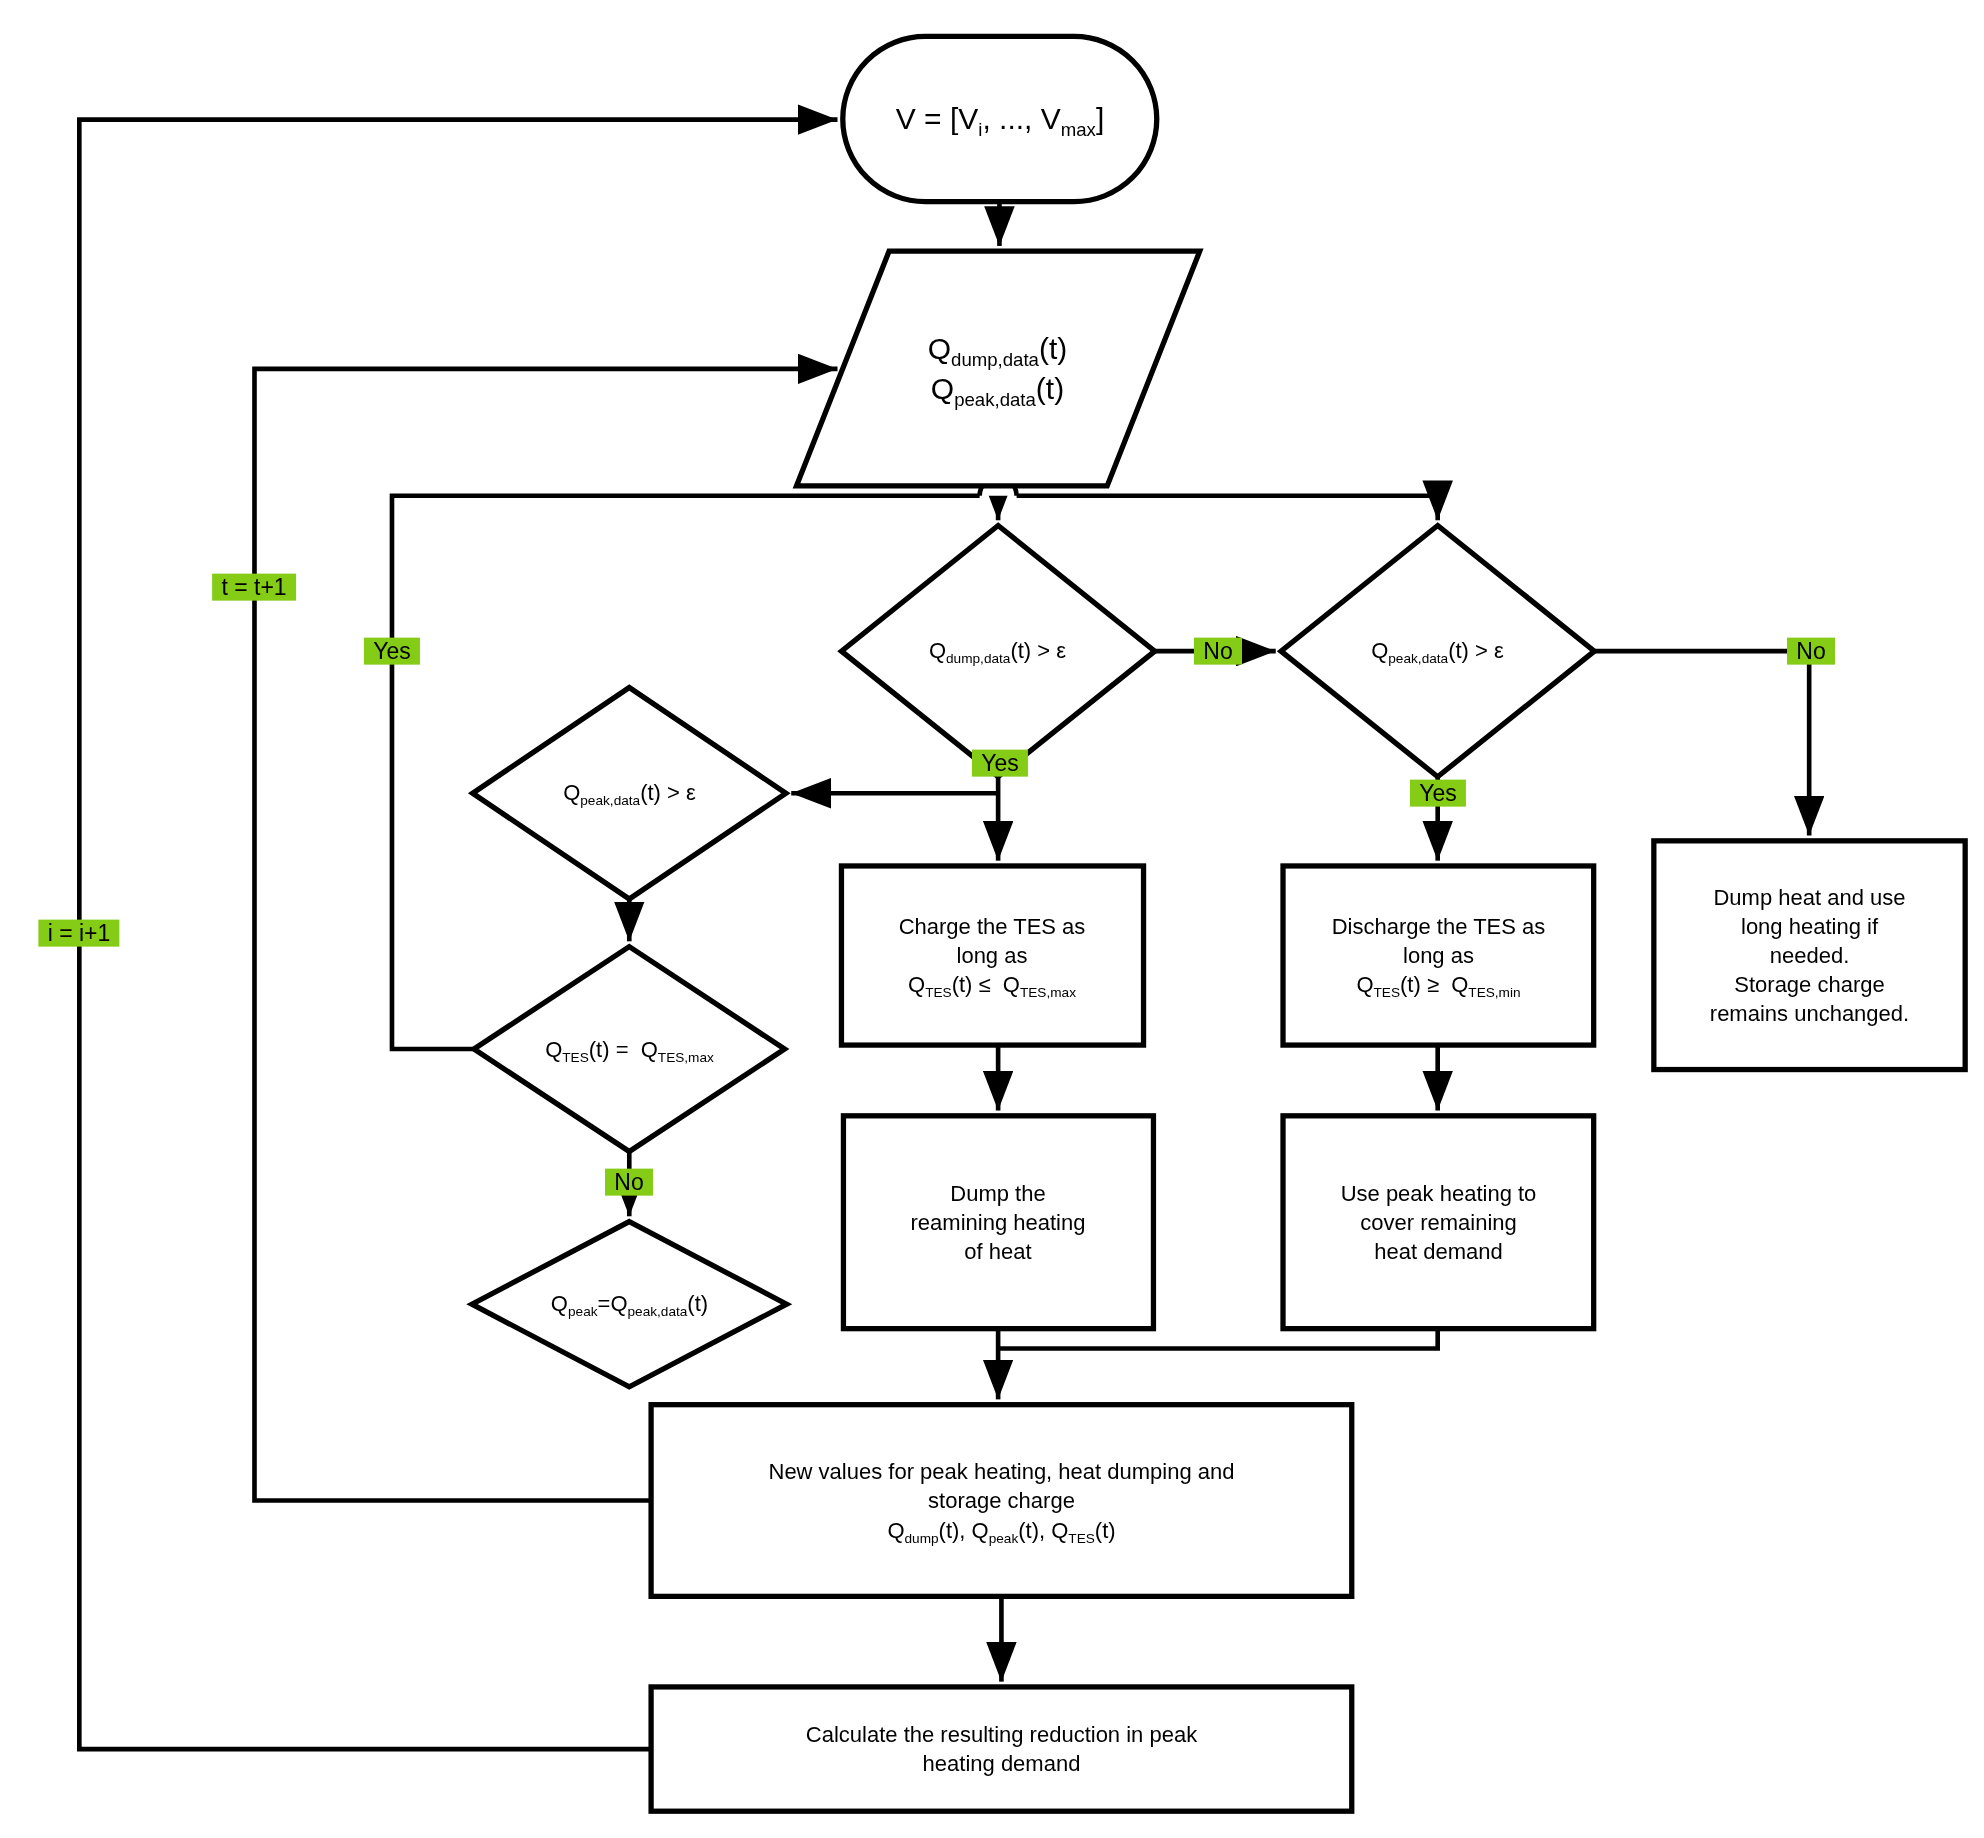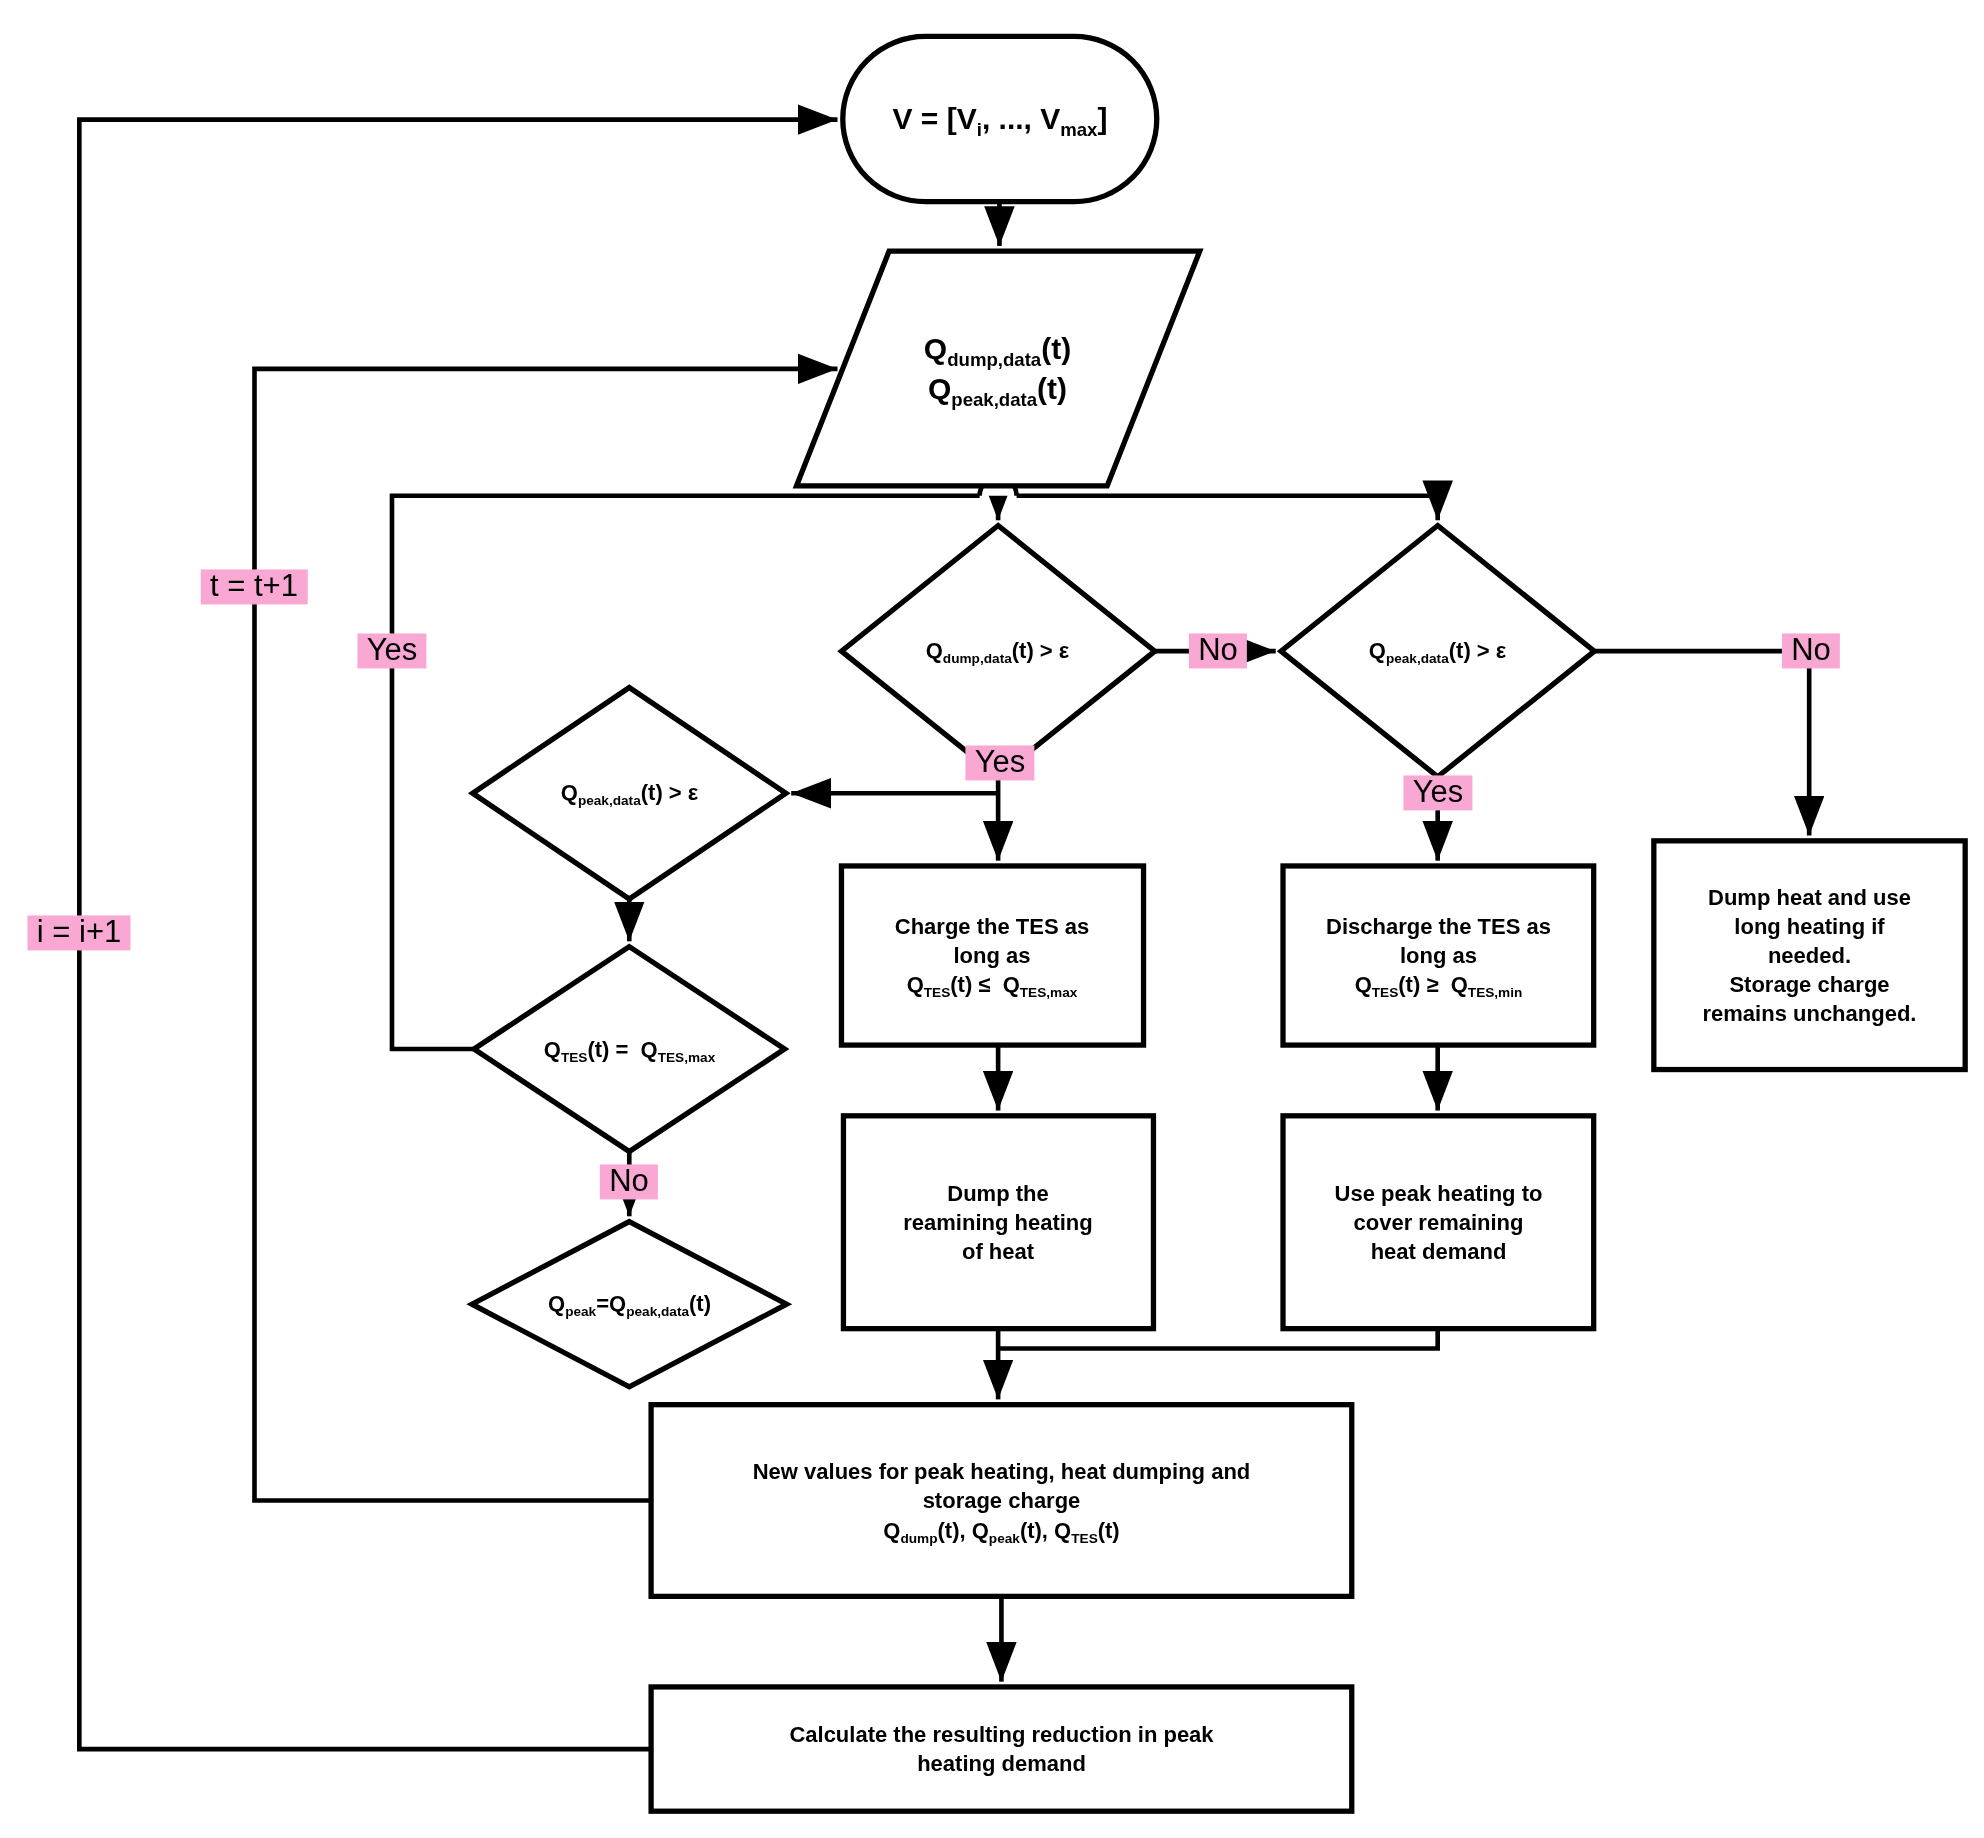--- a/index.html
+++ b/index.html
@@ -4,25 +4,25 @@
 <style>
   html,body{margin:0;padding:0;background:#ffffff;}
   body{width:1985px;height:1839px;position:relative;font-family:"Liberation Sans",sans-serif;color:#000;}
   #stage{position:absolute;left:0;top:0;width:1985px;height:1839px;}
   svg{position:absolute;left:0;top:0;}
   .node-text{
     position:absolute;display:flex;flex-direction:column;justify-content:center;align-items:center;
     text-align:center;font-size:22px;line-height:1.32;color:#000;pointer-events:none;
   }
   .node-text.big{font-size:30px;}
-  .node-text div{white-space:nowrap;font-weight:bold;}
+  .node-text div{white-space:nowrap;}
   sub{font-size:62%;line-height:0;}
   .edge-label{
-    position:absolute;transform:translate(-50%,-50%);background:#f9a8d4;
-    font-size:31px;line-height:1.05;padding:1.3px 9.3px;white-space:nowrap;color:#000;
+    position:absolute;transform:translate(-50%,-50%);background:#84cc16;
+    font-size:23px;line-height:1.05;padding:1.3px 9.3px;white-space:nowrap;color:#000;
   }
 </style>
 </head>
 <body>
 
 <div id="stage">
 
   <svg width="1985" height="1839" viewBox="0 0 3003 2782">
     <defs>
       <marker id="arrow" markerWidth="8.6" markerHeight="6.6" refX="8.6" refY="3.3" orient="auto" markerUnits="strokeWidth">

